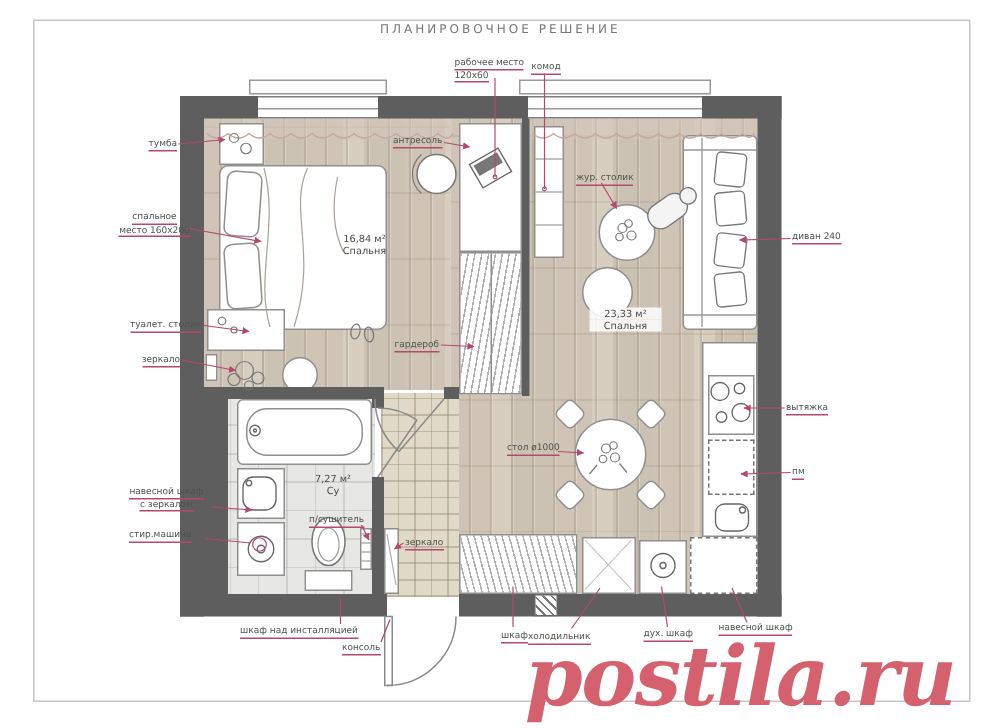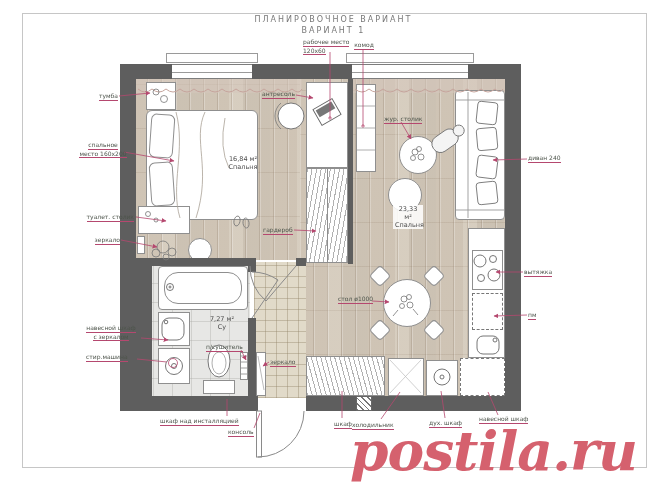--- a/index.html
+++ b/index.html
@@ -54,22 +54,21 @@
   .watermark{position:absolute;left:350px;top:418px;z-index:20;color:var(--watermark);
     font-family:"DejaVu Serif","Liberation Serif",serif;font-style:italic;font-weight:bold;
     font-size:55px;letter-spacing:-1px;white-space:nowrap}
 </style>
 </head>
 <body>
 
 <div class="canvas">
 
   <div class="frame"></div>
-  <div class="title" style="top:15px">ПЛАНИРОВОЧНОЕ ВАРИАНТ</div>
-  <div class="title" style="top:26px">ВАРИАНТ 1</div>
+  <div class="title" style="top:15px">ПЛАНИРОВОЧНОЕ РЕШЕНИЕ</div>
 
   <div class="wood" style="left:134px;top:78px;width:172px;height:182px"></div>
   <div class="wood" style="left:300px;top:78px;width:207px;height:320px"></div>
   <div class="tiles" style="left:254px;top:262px;width:52px;height:136px"></div>
   <div class="bathf" style="left:134px;top:262px;width:116px;height:136px"></div>
   <div class="curtband" style="left:136px;top:79px;width:166px;height:14px"></div>
   <div class="curtband" style="left:353px;top:79px;width:152px;height:14px"></div>
 
   <div class="furn" style="left:146px;top:82px;width:30px;height:28px"></div>
   <div class="furn" style="left:146px;top:110px;width:112px;height:110px;border-radius:6px"></div>
@@ -295,21 +294,21 @@
   <div class="lbl" style="left:228px;top:428px"><span>консоль</span></div>
   <div class="lbl ta-c" style="left:332px;top:420px;width:22px"><span>шкаф</span></div>
   <div class="lbl" style="left:352px;top:421px"><span>холодильник</span></div>
   <div class="lbl" style="left:429px;top:419px"><span>дух. шкаф</span></div>
   <div class="lbl" style="left:479px;top:415px"><span>навесной шкаф</span></div>
 
   <div class="area" style="left:216px;top:155px;width:54px">
     <div>16,84 м²</div>
     <div>Спальня</div>
   </div>
-  <div class="area" style="left:393px;top:205px;width:30px">
+  <div class="area" style="left:393px;top:205px;width:48px">
     <div class="bg">23,33 м²</div>
     <div class="bg">Спальня</div>
   </div>
   <div class="area" style="left:203px;top:315px;width:38px">
     <div>7,27 м²</div>
     <div>Су</div>
   </div>
 
   <div class="watermark">postila.ru</div>
 </div>

